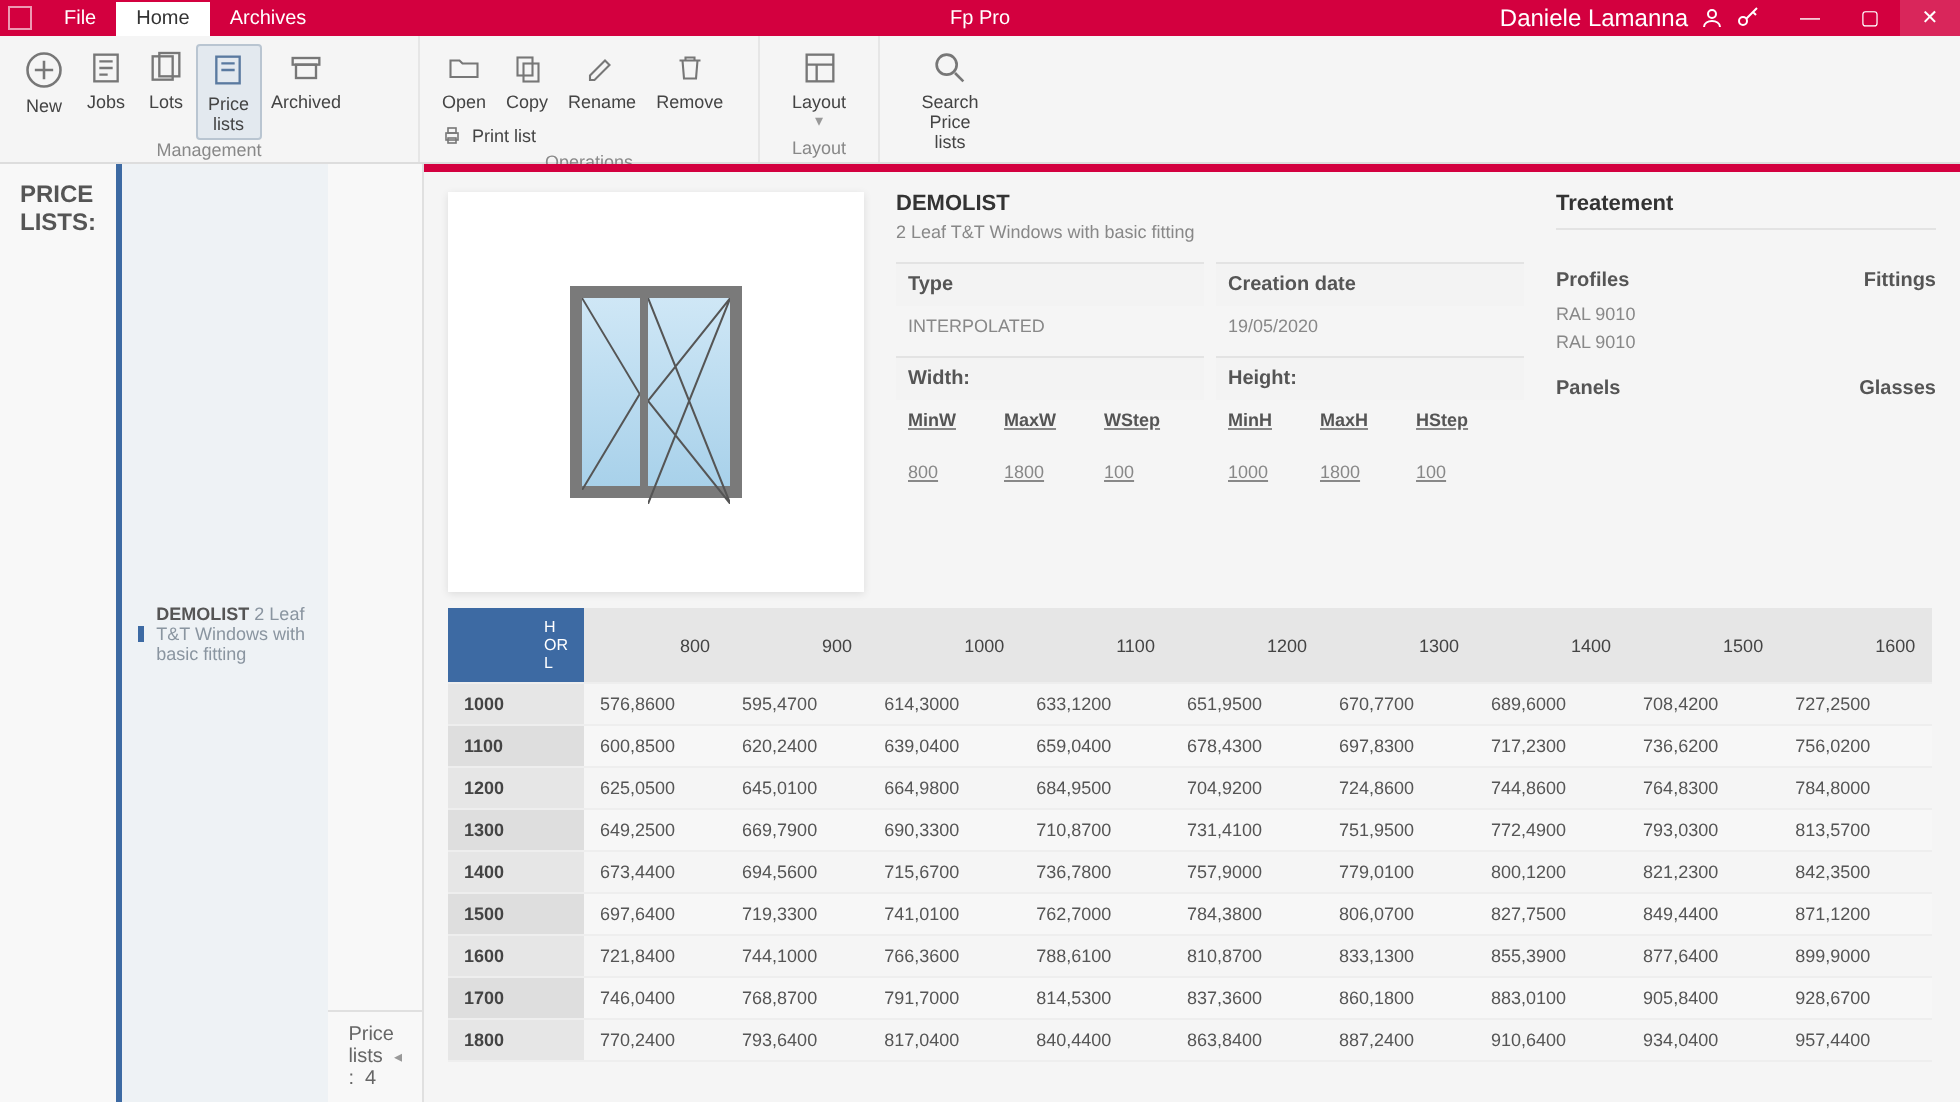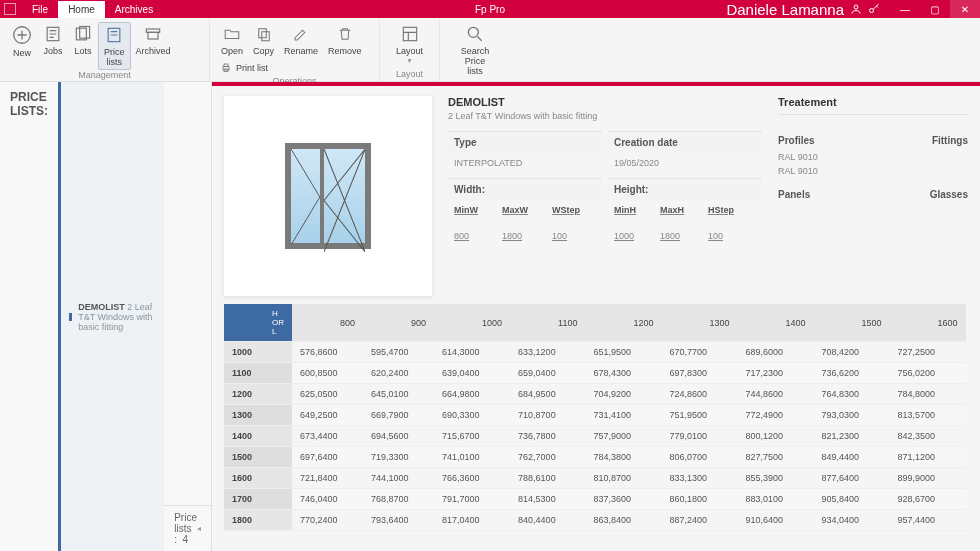--- a/index.html
+++ b/index.html
@@ -8,21 +8,21 @@
   
   .titlebar { height: 18px; background: #d3003f; display: flex; align-items: center; color: #fff; font-size: 10px; position: relative; }
   .titlebar .app-title { position: absolute; left: 50%; transform: translateX(-50%); }
   .tab-row { display: flex; align-items: flex-end; height: 18px; margin-left: 4px; }
   .topsquare { width: 12px; height: 12px; border: 1px solid rgba(255,255,255,0.6); margin-right: 6px; align-self: center; }
   .toptab { padding: 3px 10px; font-size: 10px; color: #fff; cursor: pointer; }
   .toptab.active { background: #fff; color: #333; }
   .win-controls { position: absolute; right: 0; top: 0; display: flex; }
   .win-btn { width: 30px; height: 18px; display: flex; align-items: center; justify-content: center; color: #fff; font-size: 10px; }
   .win-btn.close { background: rgba(255,255,255,0.15); }
-  .user-area { position: absolute; right: 100px; top: 0; height: 18px; display: flex; align-items: center; gap: 6px; color: #fff; font-size: 15px; }
+  .user-area { position: absolute; right: 100px; top: 0; height: 18px; display: flex; align-items: center; gap: 6px; color: #fff; font-size: 12px; }
   .key-icon { width: 12px; height: 12px; }
 
   
   .ribbon { height: 64px; background: #f5f5f5; border-bottom: 1px solid #ddd; display: flex; }
   .ribbon-group { padding: 4px 6px 2px; display: flex; flex-direction: column; justify-content: space-between; border-right: 1px solid #e6e6e6; }
   .ribbon-buttons { display: flex; align-items: flex-start; }
   .rbtn { display: flex; flex-direction: column; align-items: center; justify-content: flex-start; padding: 2px 5px; font-size: 9px; color: #444; cursor: pointer; min-width: 28px; }
   .rbtn.selected { background: #e3e9ef; border: 1px solid #b9c5d1; border-radius: 2px; }
   .rbtn .ricon { width: 20px; height: 20px; margin-bottom: 2px; display: flex; align-items: center; justify-content: center; color: #666; }
   .rbtn .ricon.big { width: 22px; height: 22px; }

